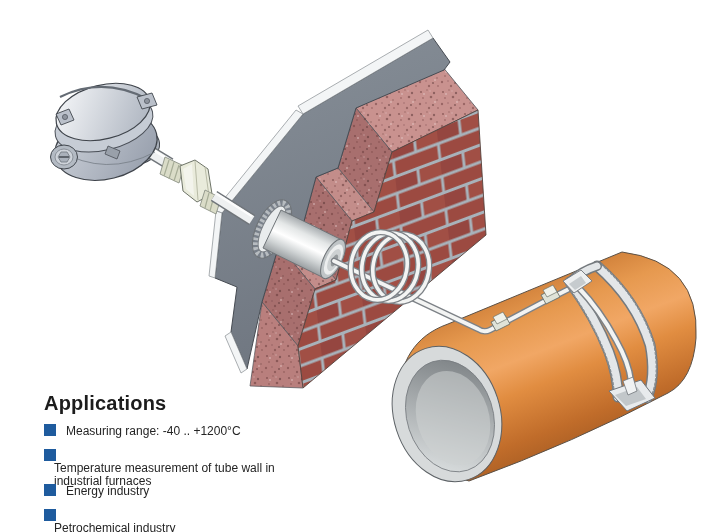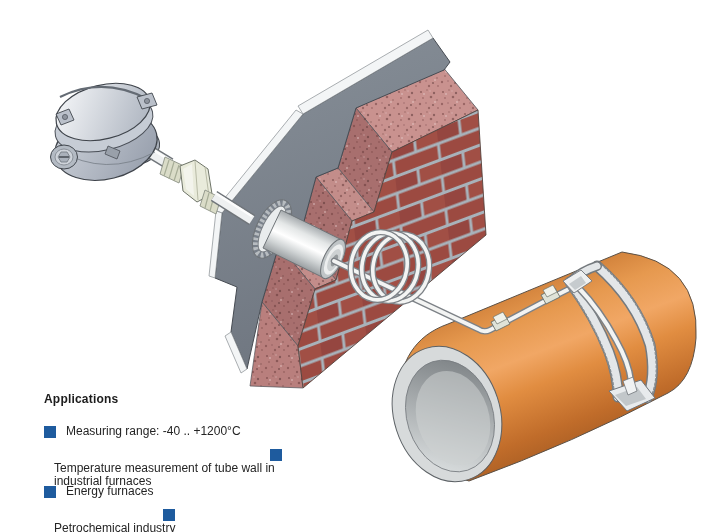--- a/index.html
+++ b/index.html
@@ -1,22 +1,22 @@
 <!DOCTYPE html>
 <html><head>
 <meta charset="utf-8">
 <style>
   html,body{margin:0;padding:0;background:#ffffff;}
   body{width:726px;height:532px;position:relative;overflow:hidden;
        font-family:"Liberation Sans","DejaVu Sans",sans-serif;}
   .stage{position:absolute;left:0;top:0;width:726px;height:532px;}
   svg{display:block;}
   .apps{position:absolute;left:44px;top:392px;width:330px;}
-  .apps h1{margin:0;font-size:12px;font-weight:700;color:#1c1c1c;letter-spacing:.2px;}
-  .app-item{position:absolute;left:0;display:flex;align-items:flex-end;}
+  .apps h1{margin:0;font-size:20px;font-weight:700;color:#1c1c1c;letter-spacing:.2px;}
+  .app-item{position:absolute;left:0;display:flex;align-items:flex-start;}
   .bullet{width:12px;height:12px;background:#1e5b9e;flex:0 0 12px;}
   .app-label{margin-left:10px;font-size:12px;line-height:12.8px;color:#242424;
              max-width:228px;margin-top:1px;}
   .i1{top:32px;} .i2{top:57px;flex-direction:column;} .i3{top:92px;} .i4{top:117px;flex-direction:column;}
 </style>
 </head>
 <body>
 
 <div class="stage">
 
@@ -220,21 +220,21 @@
     <div class="app-item i1">
       <div class="bullet"></div>
       <div class="app-label">Measuring range: -40 .. +1200°C</div>
     </div>
     <div class="app-item i2">
       <div class="bullet"></div>
       <div class="app-label">Temperature measurement of tube wall in industrial furnaces</div>
     </div>
     <div class="app-item i3">
       <div class="bullet"></div>
-      <div class="app-label">Energy furnaces</div>
+      <div class="app-label">Energy industry</div>
     </div>
     <div class="app-item i4">
       <div class="bullet"></div>
       <div class="app-label">Petrochemical industry</div>
     </div>
   </div>
 
 </div>
 
 </body></html>

